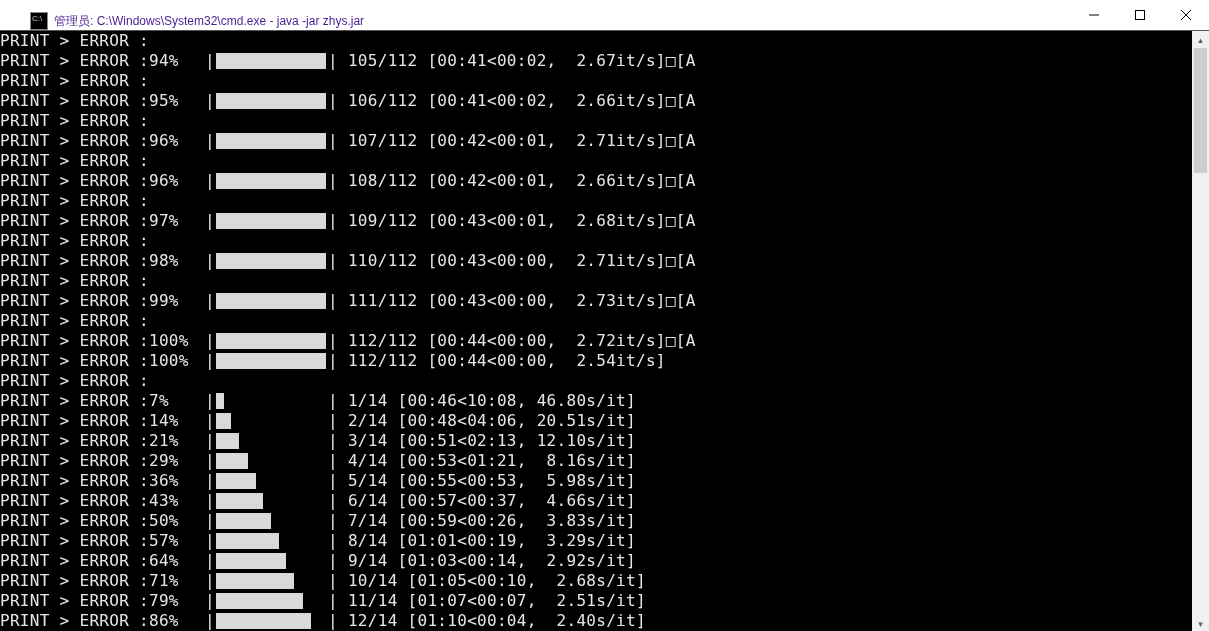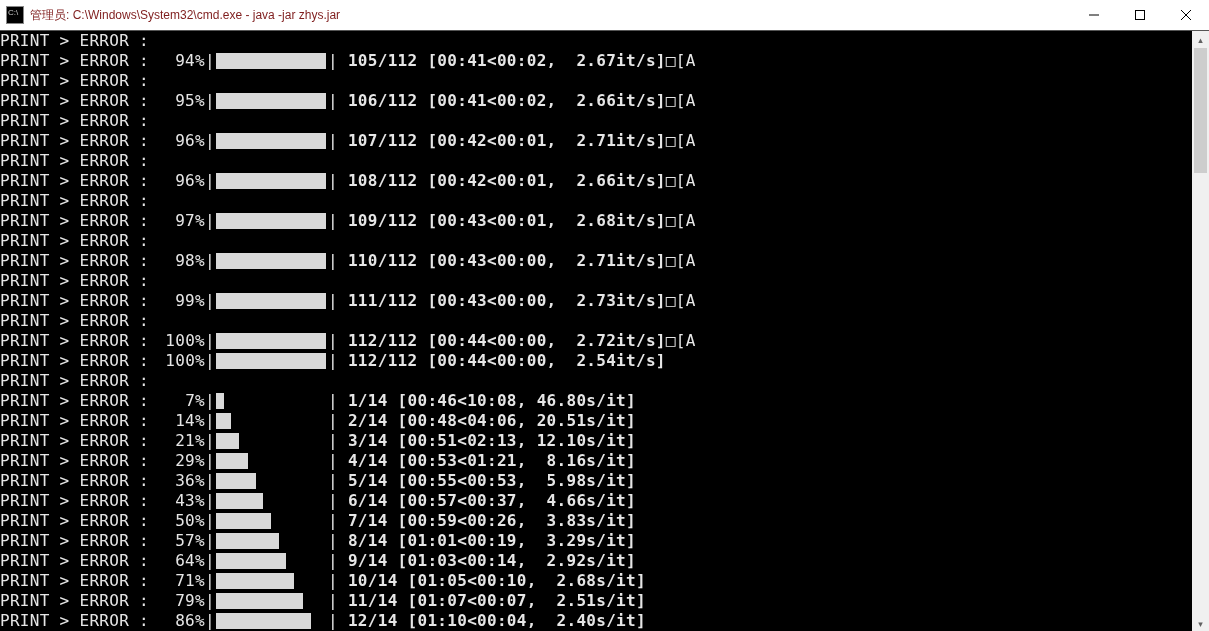--- a/index.html
+++ b/index.html
@@ -1,32 +1,32 @@
 <!DOCTYPE html>
 <html><head>
 <meta charset="utf-8">
 <style>
   html,body{margin:0;padding:0;background:#fff;}
   body{width:1209px;height:631px;overflow:hidden;font-family:"Microsoft YaHei","SimSun",sans-serif;position:relative;}
-  .titlebar{height:30px;background:#fff;display:flex;align-items:center;border-bottom:1px solid #555;font-size:12px;color:#7f1d1d;}
+  .titlebar{height:30px;background:#fff;display:flex;align-items:flex-end;border-bottom:1px solid #555;font-size:12px;color:#4c1d95;padding-left:24px;}
   .titlebar .icon{width:16px;height:16px;margin:0 6px;background:#000;border:1px solid #888;display:inline-block;position:relative;}
   .titlebar .icon::after{content:"C:\\";color:#ccc;font-size:8px;position:absolute;top:1px;left:1px;}
   .titlebar .title{flex:1;white-space:nowrap;overflow:hidden;}
   .win-controls{display:flex;height:30px;}
   .win-btn{width:46px;height:30px;display:flex;align-items:center;justify-content:center;font-family:Arial;font-size:12px;}
   .win-btn svg{width:10px;height:10px;}
   .terminal-wrap{position:relative;height:601px;background:#000;}
   .terminal{background:#000;color:#e6e6e6;font-family:"NSimSun","SimSun","Consolas",monospace;font-size:16px;line-height:20px;height:601px;overflow:hidden;padding:0;white-space:pre;letter-spacing:0.3px;}
   .row{height:20px;display:flex;align-items:center;}
   .pfx{display:inline-block;}
-  .pct{display:inline-block;text-align:right;width:56px;}
+  .pct{display:inline-block;width:56px;}
   .barcell{display:inline-block;width:110px;height:16px;margin:0 2px 0 1px;position:relative;vertical-align:middle;}
   .barfill{position:absolute;top:0;left:0;height:16px;background:#d9d9d9;}
   .pipe{display:inline-block;width:10px;text-align:center;}
-  .stats{display:inline-block;font-weight:bold;}
+  .stats{display:inline-block;}
   .watermark{position:absolute;right:10px;bottom:6px;color:rgba(200,200,200,0.55);font-size:16px;font-family:"Microsoft YaHei",sans-serif;pointer-events:none;}
   .scrollbar{position:absolute;right:0;top:0;width:17px;height:601px;background:#f0f0f0;}
   .scroll-btn{width:17px;height:17px;background:#f0f0f0;display:flex;align-items:center;justify-content:center;color:#606060;font-size:9px;}
   .scroll-track{position:absolute;top:17px;bottom:17px;left:0;right:0;background:#f0f0f0;}
   .scroll-thumb{position:absolute;left:2px;right:2px;background:#cdcdcd;}
   .scroll-btn.bottom{position:absolute;bottom:0;}
 </style>
 </head>
 <body>
 

